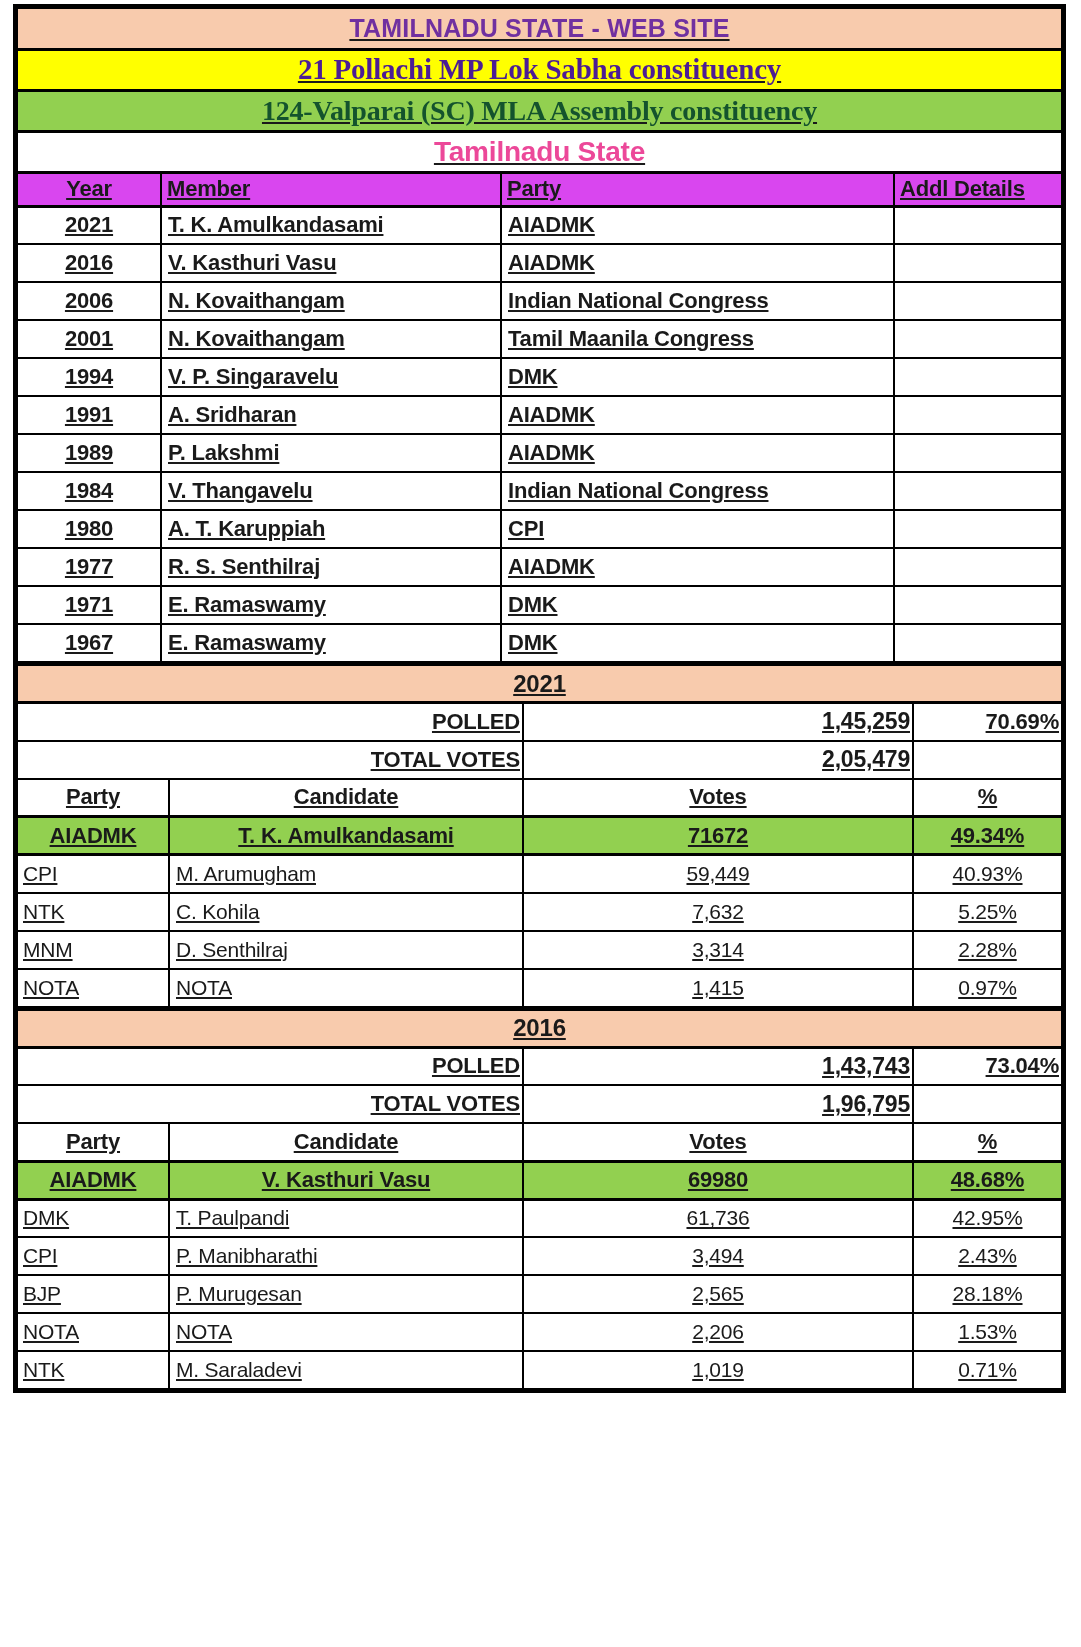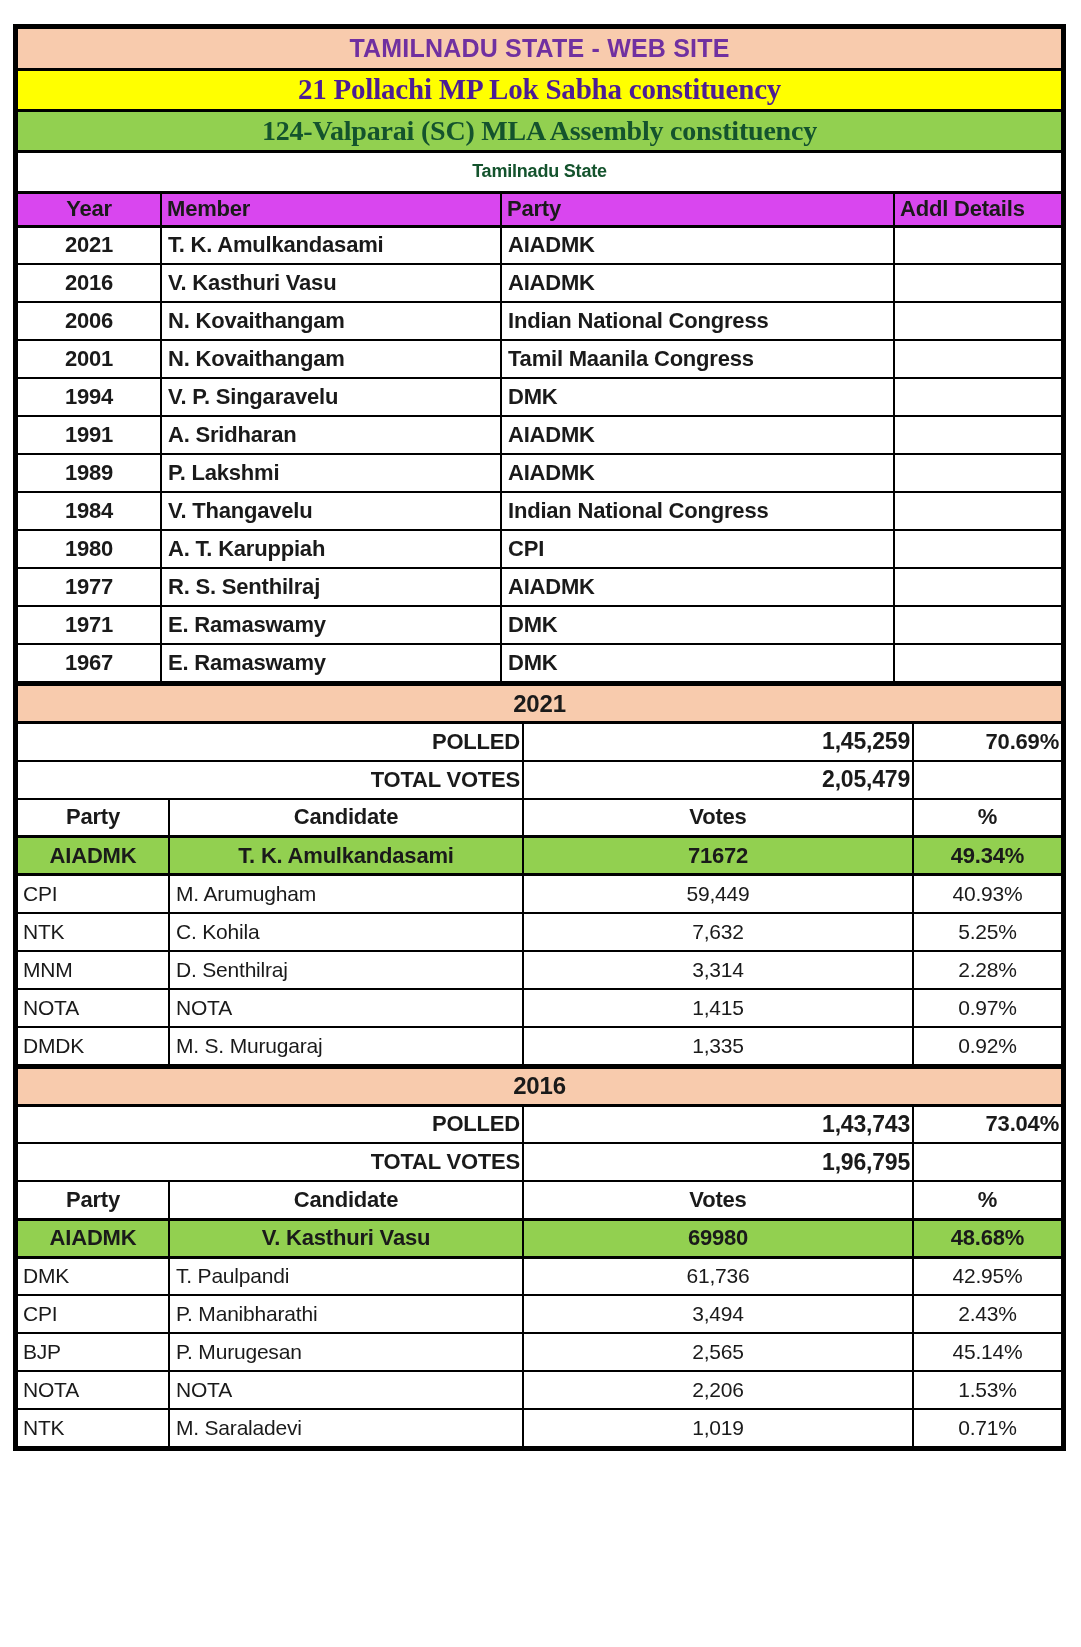--- a/index.html
+++ b/index.html
@@ -8,21 +8,22 @@
     padding: 0;
     background: #ffffff;
   }
   body {
     width: 1081px;
     min-height: 1647px;
     font-family: "Liberation Sans", sans-serif;
     color: #1a1a1a;
   }
   .sheet {
-    padding: 24px 0 0 13px;
+    padding: 4px 0 0 13px;
+    text-decoration: underline;
   }
   .tbl-wrap {
     width: 1053px;
     border: 3px solid #000;
   }
   table {
     border-collapse: collapse;
     width: 100%;
     table-layout: fixed;
   }
@@ -55,22 +56,22 @@
   .banner-mla td {
     background: #92D050;
     font-family: "Liberation Serif", serif;
     font-weight: bold;
     font-size: 28px;
     color: #14532d;
   }
   .banner-state td {
     background: #ffffff;
     font-weight: bold;
-    font-size: 18px;
-    color: #14532d;
+    font-size: 28px;
+    color: #ec4899;
   }
   
   .mhead td {
     background: #d946ef;
     font-weight: bold;
     font-size: 22px;
     height: 34px;
     border-bottom-width: 3px;
   }
   .mhead td.c { text-align: center; }
@@ -266,26 +267,20 @@
         <td class="cand">D. Senthilraj</td>
         <td class="votes">3,314</td>
         <td class="pct">2.28%</td>
       </tr>
       <tr class="rrow">
         <td class="party">NOTA</td>
         <td class="cand">NOTA</td>
         <td class="votes">1,415</td>
         <td class="pct">0.97%</td>
       </tr>
-      <tr class="rrow">
-        <td class="party">DMDK</td>
-        <td class="cand">M. S. Murugaraj</td>
-        <td class="votes">1,335</td>
-        <td class="pct">0.92%</td>
-      </tr>
     </tbody>
       </table>
 
     <table>
       <colgroup>
         <col style="width:152px">
           <col style="width:354px">
           <col style="width:390px">
           <col>
       </colgroup>
@@ -324,21 +319,21 @@
       <tr class="rrow">
         <td class="party">CPI</td>
         <td class="cand">P. Manibharathi</td>
         <td class="votes">3,494</td>
         <td class="pct">2.43%</td>
       </tr>
       <tr class="rrow">
         <td class="party">BJP</td>
         <td class="cand">P. Murugesan</td>
         <td class="votes">2,565</td>
-        <td class="pct">45.14%</td>
+        <td class="pct">28.18%</td>
       </tr>
       <tr class="rrow">
         <td class="party">NOTA</td>
         <td class="cand">NOTA</td>
         <td class="votes">2,206</td>
         <td class="pct">1.53%</td>
       </tr>
       <tr class="rrow">
         <td class="party">NTK</td>
         <td class="cand">M. Saraladevi</td>

